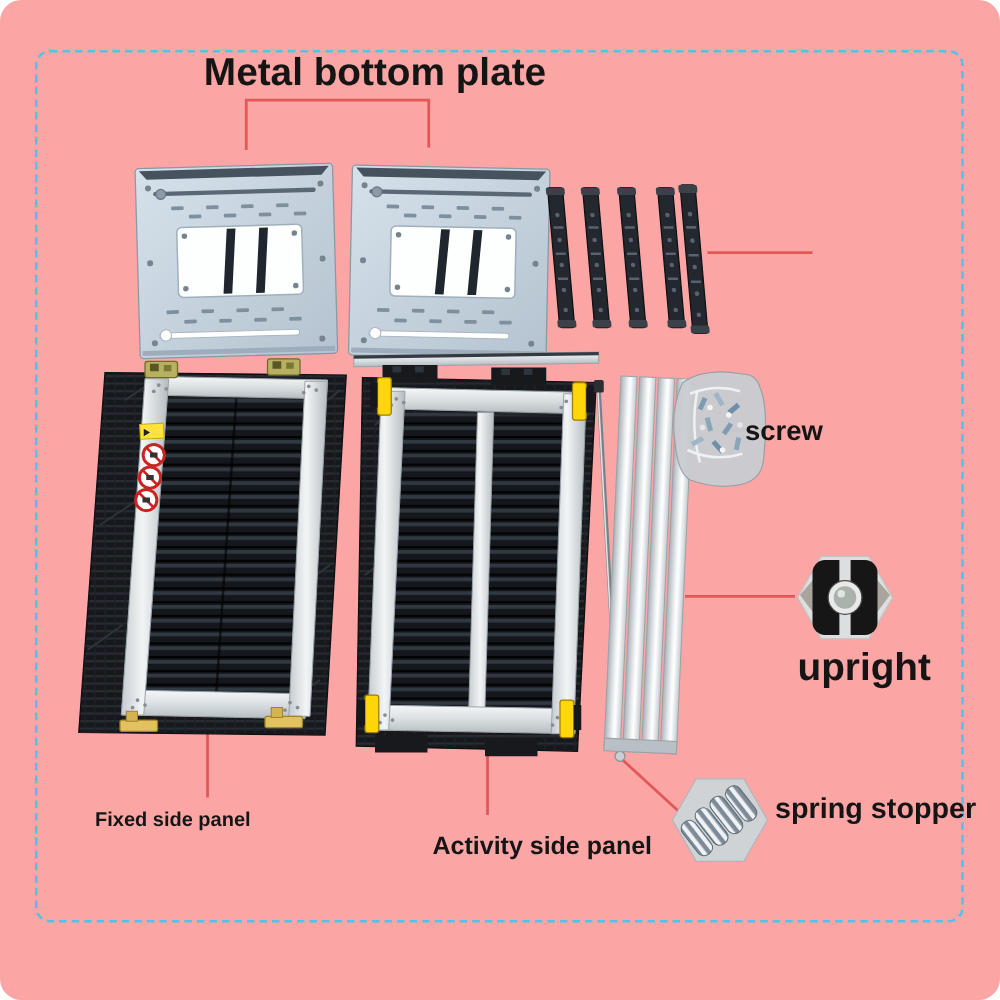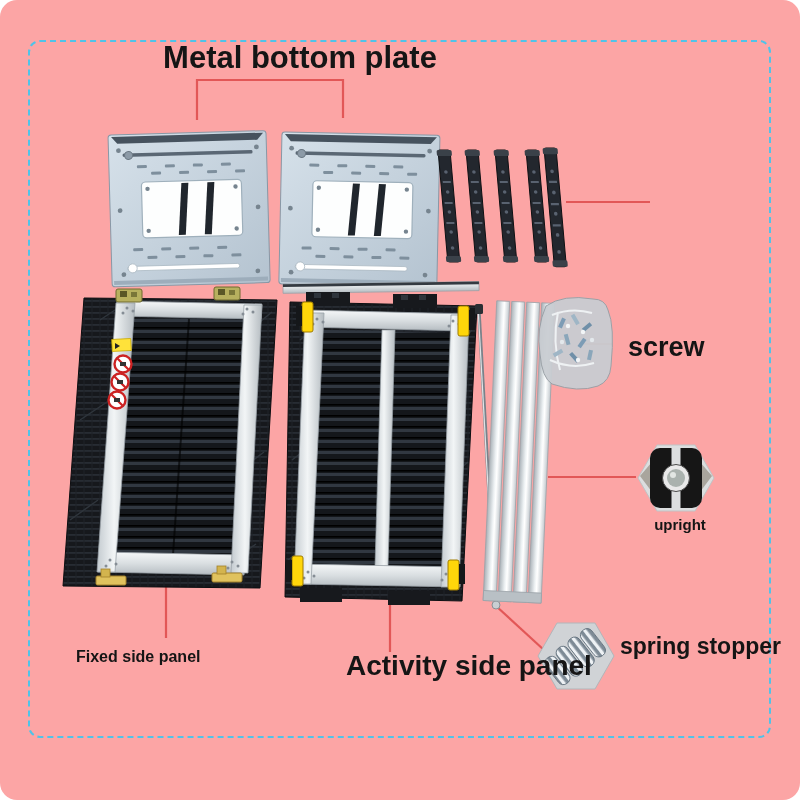--- a/index.html
+++ b/index.html
@@ -3,25 +3,25 @@
 <meta charset="utf-8">
 <style>
   html,body{margin:0;padding:0;background:#fff;}
   #stage{position:relative;width:800px;height:800px;background:#fca5a5;overflow:hidden;
          font-family:Liberation Sans, sans-serif;border-radius:17px;}
   .dashed-frame{position:absolute;left:28px;top:40px;width:743px;height:698px;
     border:2px dashed #4fc3e8;border-radius:12px;box-sizing:border-box;}
   .lbl{position:absolute;color:#151515;font-weight:bold;white-space:nowrap;}
   .lbl.title{left:150px;top:40px;width:300px;text-align:center;font-size:31px;letter-spacing:0px;}
   .lbl.article-gear{left:653px;top:188px;font-size:23px;}
-  .lbl.screw{left:628px;top:332px;font-size:27px;}
-  .lbl.upright{left:638px;top:516px;width:84px;text-align:center;font-size:15px;}
+  .lbl.screw{left:596px;top:332px;font-size:22px;}
+  .lbl.upright{left:638px;top:516px;width:84px;text-align:center;font-size:31px;}
   .lbl.spring-stopper{left:620px;top:633px;font-size:23px;}
   .lbl.fixed-panel{left:76px;top:648px;font-size:16px;}
-  .lbl.activity-panel{left:346px;top:650px;font-size:28px;}
+  .lbl.activity-panel{left:346px;top:666px;font-size:20px;}
   svg{position:absolute;left:0;top:0;}
 </style>
 </head>
 <body>
 
 <div id="stage">
   <div class="dashed-frame"></div>
 
   <svg width="800" height="800" viewBox="0 0 800 800">
     <defs>

